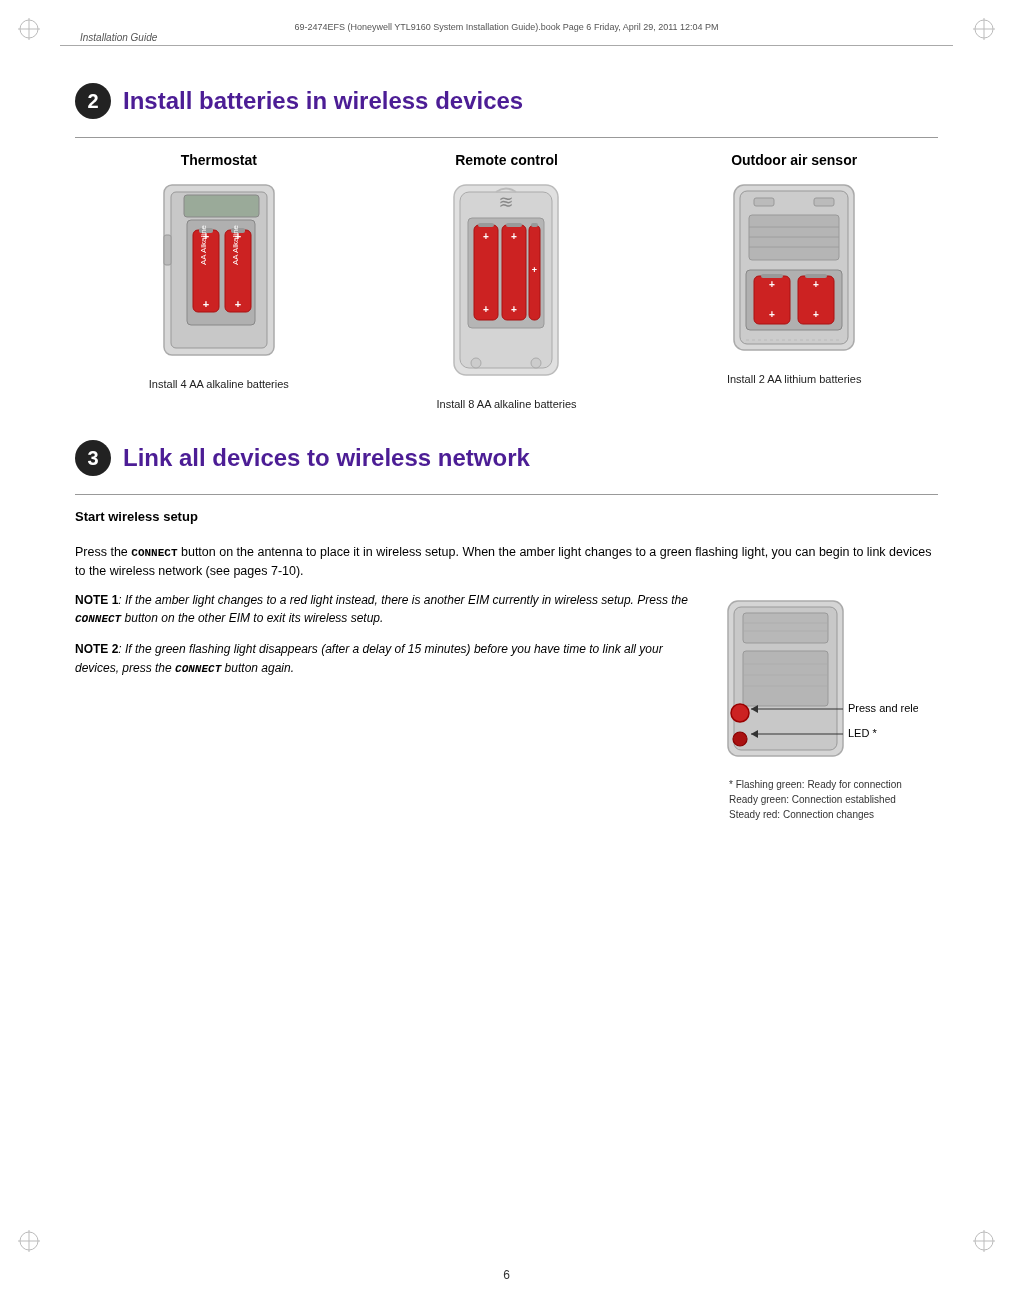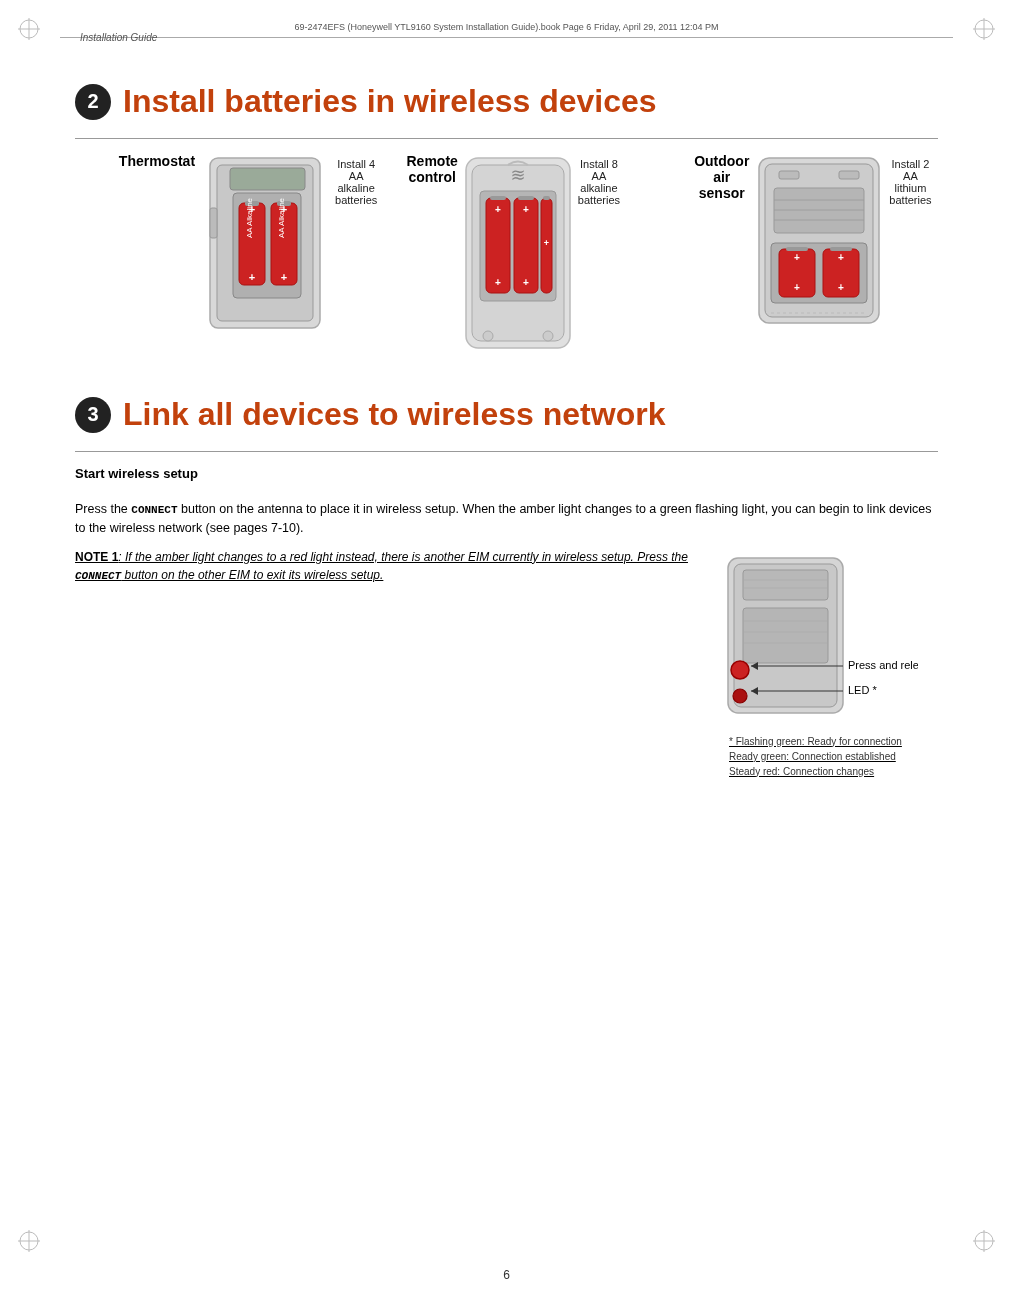--- a/index.html
+++ b/index.html
@@ -28,21 +28,21 @@
 
     
     .top-meta {
       position: absolute;
       top: 22px;
       left: 60px;
       right: 60px;
       font-size: 9px;
       color: #555;
       border-bottom: 1px solid #aaa;
-      padding-bottom: 5px;
+      padding-bottom: 13px;
       text-align: center;
     }
 
     
     .page-label {
       position: absolute;
       top: 32px;
       left: 80px;
       font-size: 10px;
       font-style: italic;
@@ -73,38 +73,39 @@
       background: #222;
       color: #fff;
       font-size: 20px;
       font-weight: bold;
       display: flex;
       align-items: center;
       justify-content: center;
       flex-shrink: 0;
     }
     .section-title {
-      font-size: 32px;
-      font-weight: bold;
-      color: #c2410c;
+      font-size: 24px;
+      font-weight: bold;
+      color: #4c1d95;
     }
 
     
     .batteries-section {
       margin-bottom: 30px;
     }
     .device-row {
       display: flex;
       justify-content: space-around;
       align-items: flex-start;
       margin-bottom: 10px;
     }
     .device-col {
       display: flex;
-      flex-direction: row;
+      flex-direction: column;
+      align-items: center;
       width: 200px;
     }
     .device-label {
       font-size: 14px;
       font-weight: bold;
       margin-bottom: 12px;
       text-align: center;
     }
     .device-image {
       margin-bottom: 10px;
@@ -150,21 +151,20 @@
       font-family: 'Courier New', monospace;
       font-weight: bold;
       font-size: 11px;
       text-transform: uppercase;
     }
 
     .two-col {
       display: flex;
       gap: 20px;
       align-items: flex-start;
-      text-decoration: underline;
     }
     .note-col {
       flex: 1;
       min-width: 0;
     }
     .image-col {
       width: 220px;
       flex-shrink: 0;
     }
     .note-text {
@@ -374,20 +374,23 @@
     <div class="subsection-title">Start wireless setup</div>
     <div class="body-text">
       Press the <span class="connect-word">CONNECT</span> button on the antenna to place it in wireless setup. When the amber light changes to a green flashing light, you can begin to link devices to the wireless network (see pages 7-10).
     </div>
 
     <div class="two-col">
       <div class="note-col">
         <div class="note-text">
           <span class="note-bold">NOTE 1</span>: If the amber light changes to a red light instead, there is another EIM currently in wireless setup. Press the <span class="connect-word">CONNECT</span> button on the other EIM to exit its wireless setup.
         </div>
+        <div class="note-text">
+          <span class="note-bold">NOTE 2</span>: If the green flashing light disappears (after a delay of 15 minutes) before you have time to link all your devices, press the <span class="connect-word">CONNECT</span> button again.
+        </div>
       </div>
 
       <div class="image-col">
         <div class="eim-diagram">
           
           <svg viewBox="0 0 200 175" xmlns="http://www.w3.org/2000/svg">
 
             <rect x="10" y="10" width="115" height="155" rx="10" ry="10" fill="#d5d5d5" stroke="#aaa" stroke-width="1.5"></rect>
             <rect x="16" y="16" width="103" height="143" rx="7" ry="7" fill="#c8c8c8" stroke="#999" stroke-width="1"></rect>
 

